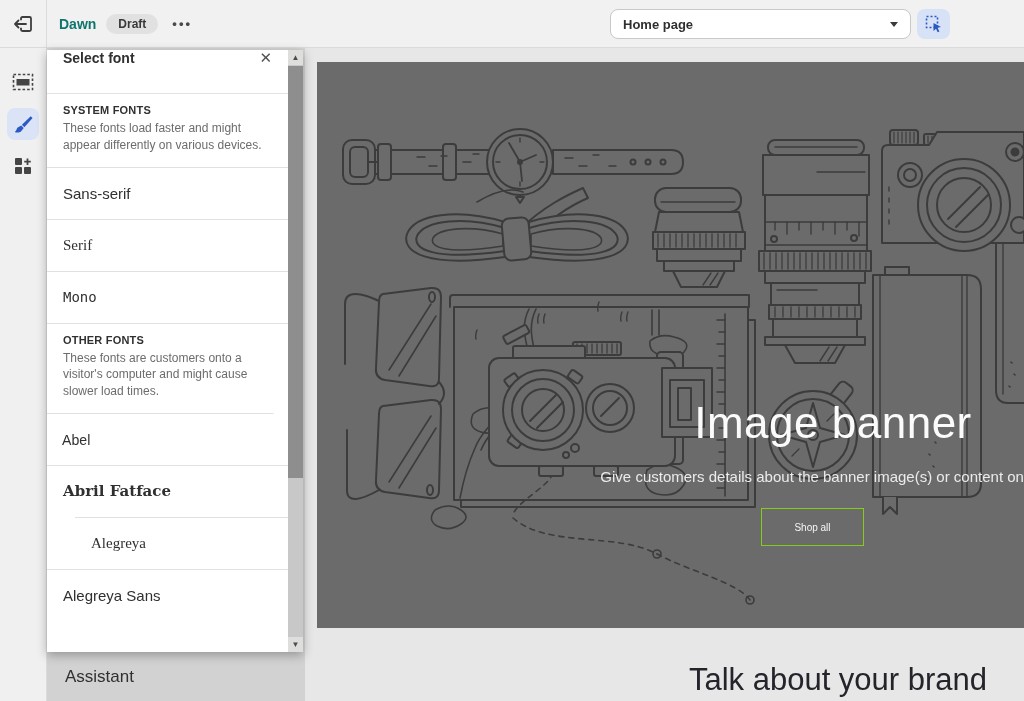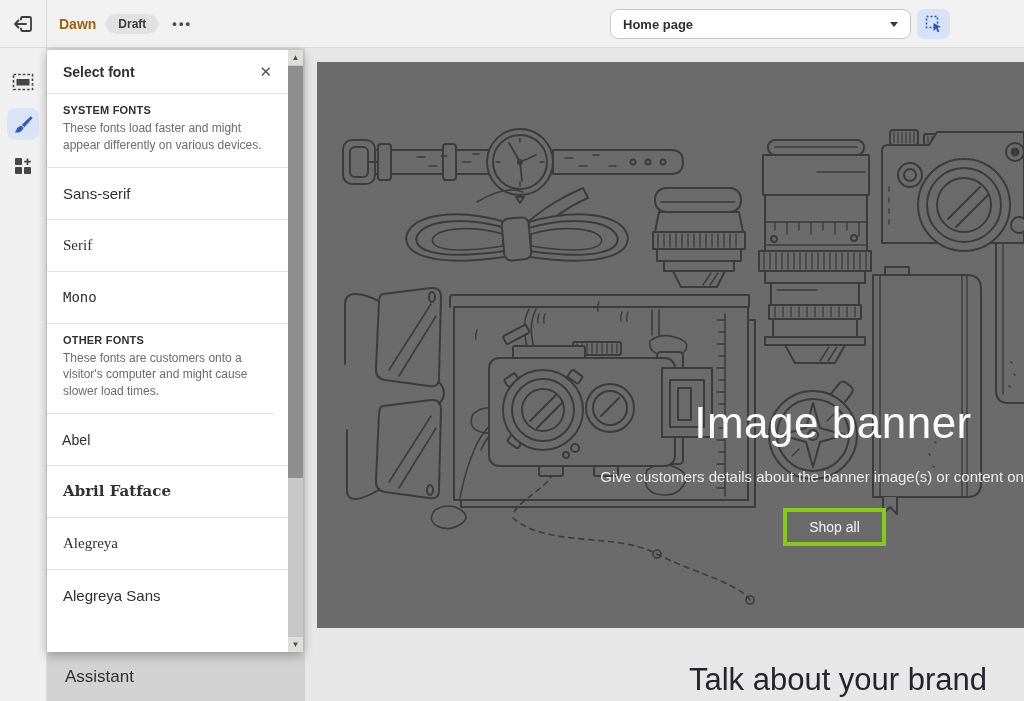--- a/index.html
+++ b/index.html
@@ -6,65 +6,65 @@
   html,body { width:1024px; height:701px; }
   body {
     position:relative; overflow:hidden;
     background:#e8e7e7;
     font-family:"Liberation Sans", sans-serif;
     color:#303030;
   }
   
   .topbar{position:absolute;left:0;top:0;width:1024px;height:48px;background:#f2f1f1;border-bottom:1px solid #dcdbdb;display:flex;align-items:center;}
   .exit-cell{width:47px;height:48px;display:flex;align-items:center;justify-content:center;border-right:1px solid #dcdbdb;cursor:pointer;}
-  .theme-name{margin-left:12px;font-size:14px;font-weight:700;color:#a16207;}
+  .theme-name{margin-left:12px;font-size:14px;font-weight:700;color:#0f766e;}
   .draft-pill{margin-left:10px;background:#e2e1e1;border-radius:12px;padding:3px 12px;font-size:12px;font-weight:600;color:#383838;}
   .more-dots{margin-left:14px;font-size:13px;letter-spacing:2px;color:#4a4a4a;cursor:pointer;font-weight:700;}
   .page-select{position:absolute;left:610px;top:9px;width:301px;height:30px;background:#ffffff;border:1px solid #c9c8c8;border-radius:8px;display:flex;align-items:center;padding:0 12px;font-size:13px;font-weight:600;cursor:pointer;text-align:center;}
   .page-select .chev{margin-left:auto;}
   .inspect-btn{position:absolute;left:917px;top:9px;width:33px;height:30px;background:#d7e2f6;border-radius:8px;display:flex;align-items:center;justify-content:center;cursor:pointer;}
   
   .rail{position:absolute;left:0;top:48px;width:47px;height:653px;background:#f1f0f0;border-right:1px solid #dcdbdb;}
   .rail-btn{width:32px;height:32px;margin:10px auto 6px;display:flex;align-items:center;justify-content:center;border-radius:8px;cursor:pointer;}
   .rail-btn.first{margin-top:18px;}
   .rail-btn.active{background:#dbe4f6;}
   
   .behind-sidebar{position:absolute;left:47px;top:48px;width:258px;height:653px;background:#d7d6d6;}
   .assistant-row{position:absolute;left:47px;top:652px;width:258px;height:49px;background:#d3d2d2;display:flex;align-items:center;padding-left:18px;font-size:17px;color:#303030;cursor:pointer;}
   
   .font-panel{position:absolute;left:47px;top:50px;width:256px;height:602px;background:#ffffff;box-shadow:0 3px 10px rgba(0,0,0,.3);overflow:hidden;}
   .panel-inner{position:absolute;left:0;top:0;right:15px;bottom:0;overflow:hidden;}
-  .panel-header{height:44px;display:flex;align-items:center;padding:0 16px;border-bottom:1px solid #e4e3e3;}
+  .panel-header{height:44px;display:flex;align-items:flex-start;padding:0 16px;border-bottom:1px solid #e4e3e3;}
   .panel-title{font-size:14px;font-weight:700;}
   .close-x{margin-left:auto;font-size:15px;color:#525252;cursor:pointer;line-height:1;}
   .search-wrap{margin:14px 14px 12px;height:30px;border:1px solid #8f8e8e;border-radius:8px;display:flex;align-items:center;padding:0 9px;background:#fff;}
   .search-wrap input{border:0;outline:0;flex:1;font-size:13px;margin-left:8px;font-family:"Liberation Sans",sans-serif;color:#303030;background:transparent;}
   .search-wrap input::placeholder{color:#6f6e6e;}
   .sec-head{margin:10px 16px 4px;font-size:11px;font-weight:700;letter-spacing:.2px;color:#303030;}
   .sec-desc{margin:0 16px 13px;font-size:12px;line-height:1.4;color:#6d6c6c;}
   .font-row{height:52px;border-top:1px solid #e2e1e1;display:flex;align-items:center;padding-left:16px;font-size:15px;color:#303030;cursor:pointer;background:#fff;}
   .other-block{border-top:1px solid #e2e1e1;}
   .ff-sans{font-family:"Liberation Sans",sans-serif;}
   .ff-serif{font-family:"Liberation Serif",serif;}
   .ff-mono{font-family:"DejaVu Sans Mono",monospace;font-size:14px;}
   .ff-abel{font-family:"Liberation Sans",sans-serif;transform:scaleX(.94);transform-origin:left center;}
   .ff-abril{font-family:"DejaVu Serif",serif;font-weight:700;}
-  .ff-alegreya{font-family:"Liberation Serif",serif;}
+  .ff-alegreya{font-family:"Liberation Serif",serif;margin-left:28px;}
   
   .pscroll{position:absolute;right:0;top:0;width:15px;height:602px;background:#c9c8c8;}
   .pscroll .btn{position:absolute;left:0;width:15px;height:15px;background:#dededd;display:flex;align-items:center;justify-content:center;font-size:8px;color:#4c4c4c;cursor:pointer;}
   .pscroll .btn.up{top:0;}
   .pscroll .btn.down{bottom:0;}
   .pscroll .thumb{position:absolute;left:0;top:16px;width:15px;height:412px;background:#8f8e8e;cursor:pointer;}
   
   .banner{position:absolute;left:317px;top:62px;width:798px;height:566px;background:#6b6b6b;overflow:hidden;}
   .banner svg.art{position:absolute;left:0;top:0;}
   .banner-heading{position:absolute;left:516px;top:336px;transform:translateX(-50%);white-space:nowrap;font-size:44px;font-weight:400;color:#fbfbfb;letter-spacing:.5px;}
   .banner-sub{position:absolute;left:516px;top:406px;transform:translateX(-50%);white-space:nowrap;font-size:15px;color:#ebebeb;}
-  .shop-btn{position:absolute;left:466px;top:446px;width:103px;height:38px;border:4px solid #84cc16;display:flex;align-items:center;justify-content:center;font-size:14px;color:#f5f5f5;cursor:pointer;background:transparent;}
+  .shop-btn{position:absolute;left:444px;top:446px;width:103px;height:38px;border:1px solid #84cc16;display:flex;align-items:center;justify-content:center;font-size:10px;color:#f5f5f5;cursor:pointer;background:transparent;}
   .brand-heading{position:absolute;left:838px;top:662px;transform:translateX(-50%);white-space:nowrap;font-size:31px;color:#24242b;}
   .chev{width:0;height:0;border-left:4px solid transparent;border-right:4px solid transparent;border-top:5px solid #3a3a3a;}
 </style>
 </head>
 <body>
 
 <div class="topbar">
   <div class="exit-cell">
     <svg width="24" height="24" viewBox="0 0 24 24">
       <path d="M10 8.2 V6.5 Q10 5 11.5 5 H18.5 Q20 5 20 6.5 V17.5 Q20 19 18.5 19 H11.5 Q10 19 10 17.5 V15.8" fill="none" stroke="#3d3d3d" stroke-width="1.8"></path>

